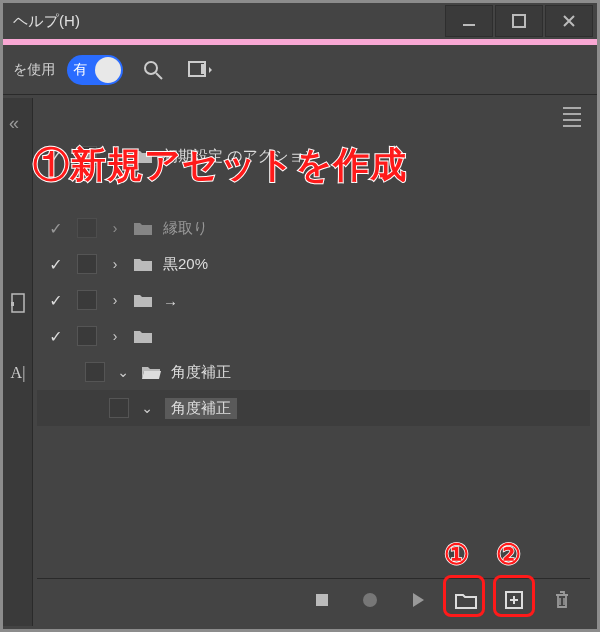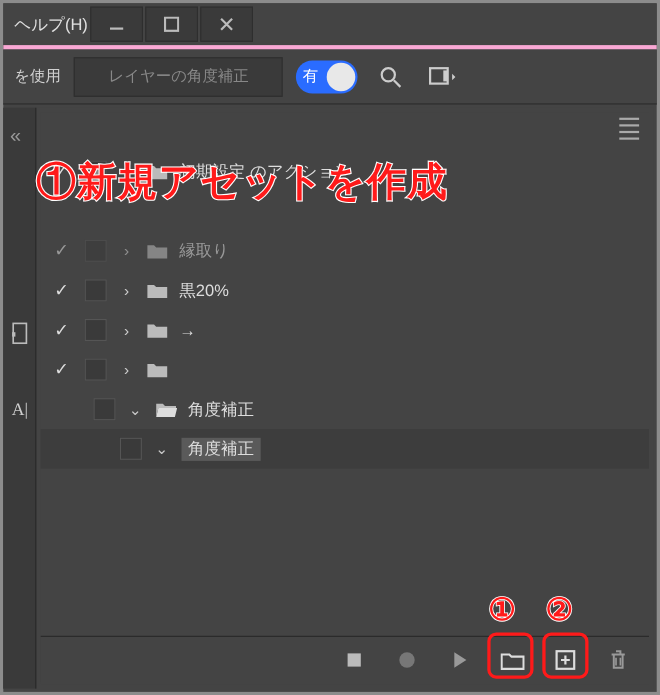--- a/index.html
+++ b/index.html
@@ -20,23 +20,23 @@
     position: relative;
     background: #444;
   }
 
   
   .titlebar {
     height: 42px;
     background: #444;
     display: flex;
     align-items: center;
-    justify-content: flex-start;
+    justify-content: space-between;
     padding: 0 4px 0 10px;
-    border-bottom: 4px solid #f9a8d4;
+    border-bottom: 6px solid #f9a8d4;
   }
   .titlebar .title { color: #e0e0e0; font-size: 15px; }
   .winbtns { display: flex; gap: 0; }
   .winbtn {
     width: 48px; height: 32px;
     display: flex; align-items: center; justify-content: center;
     color: #bbb;
     border: 1px solid #2e2e2e;
     background: #3a3a3a;
     margin-left: 2px;
@@ -232,21 +232,20 @@
       <div class="winbtn">
         <svg width="14" height="14" viewBox="0 0 14 14">
             <path d="M2 2 L12 12 M12 2 L2 12" stroke="#bbb" stroke-width="2"></path>
           </svg>
       </div>
     </div>
   </div>
 
   <div class="optionsbar">
     <div class="opt-label">を使用</div>
-    <div class="opt-box" style="width:190px">レイヤーの角度補正</div>
     <div class="toggle">
       <span>有</span>
     </div>
     <div class="iconbtn">
       <svg width="22" height="22" viewBox="0 0 22 22">
           <circle cx="9" cy="9" r="6" fill="none" stroke="#ccc" stroke-width="2"></circle>
           <path d="M14 14 L20 20" stroke="#ccc" stroke-width="2"></path>
         </svg>
     </div>
     <div class="iconbtn">

